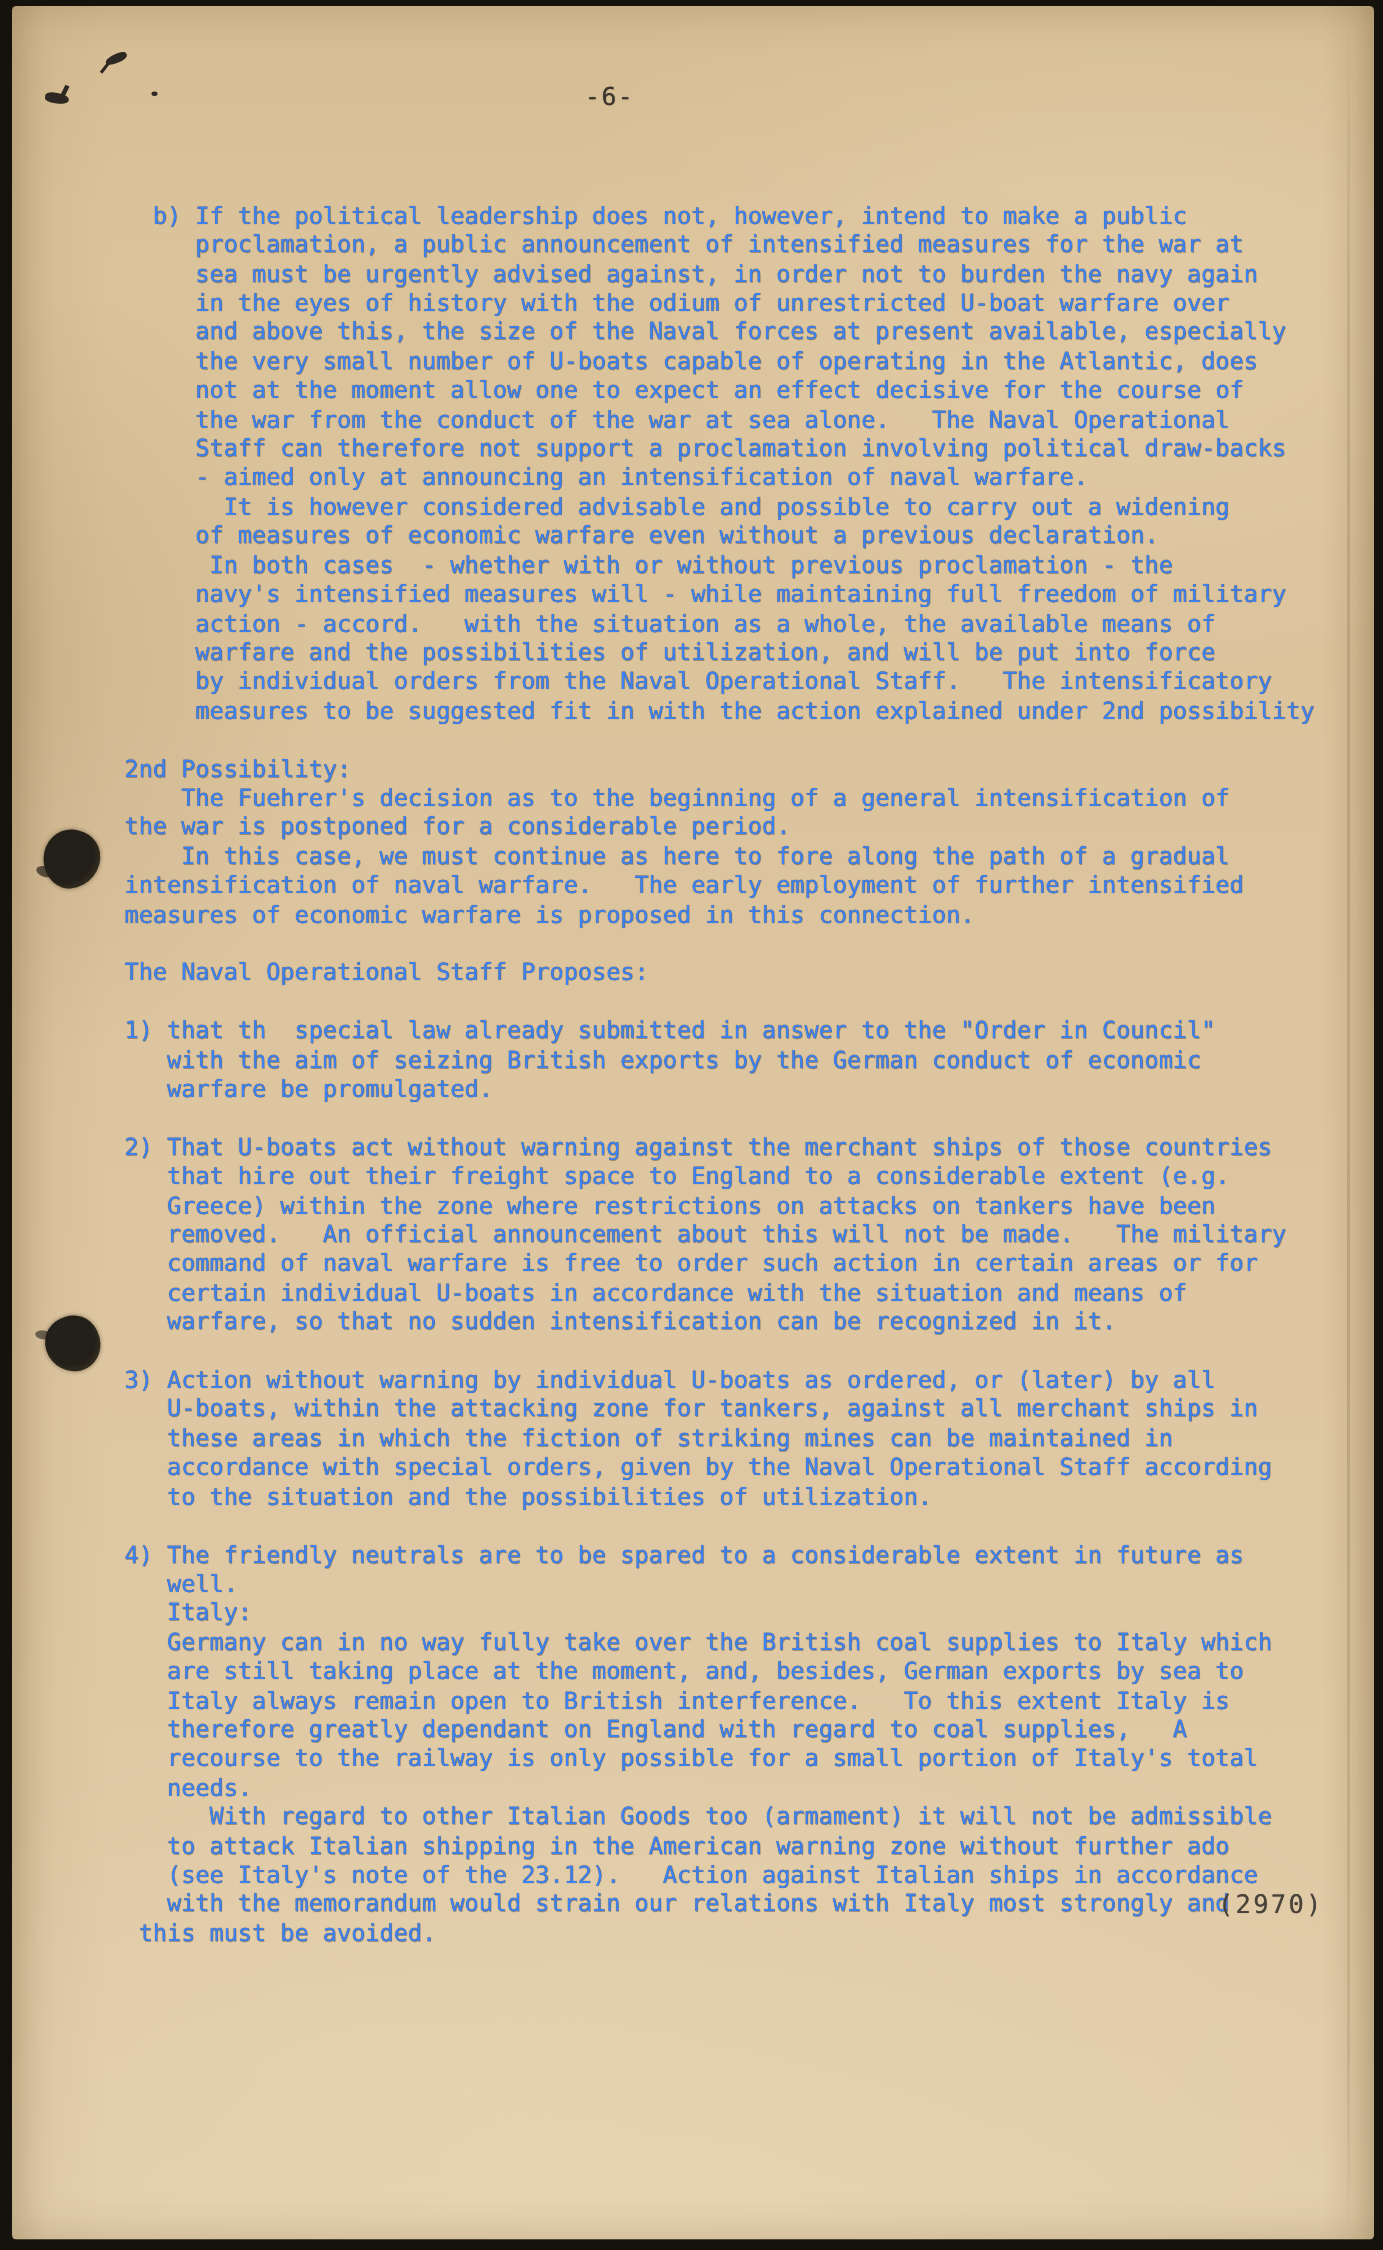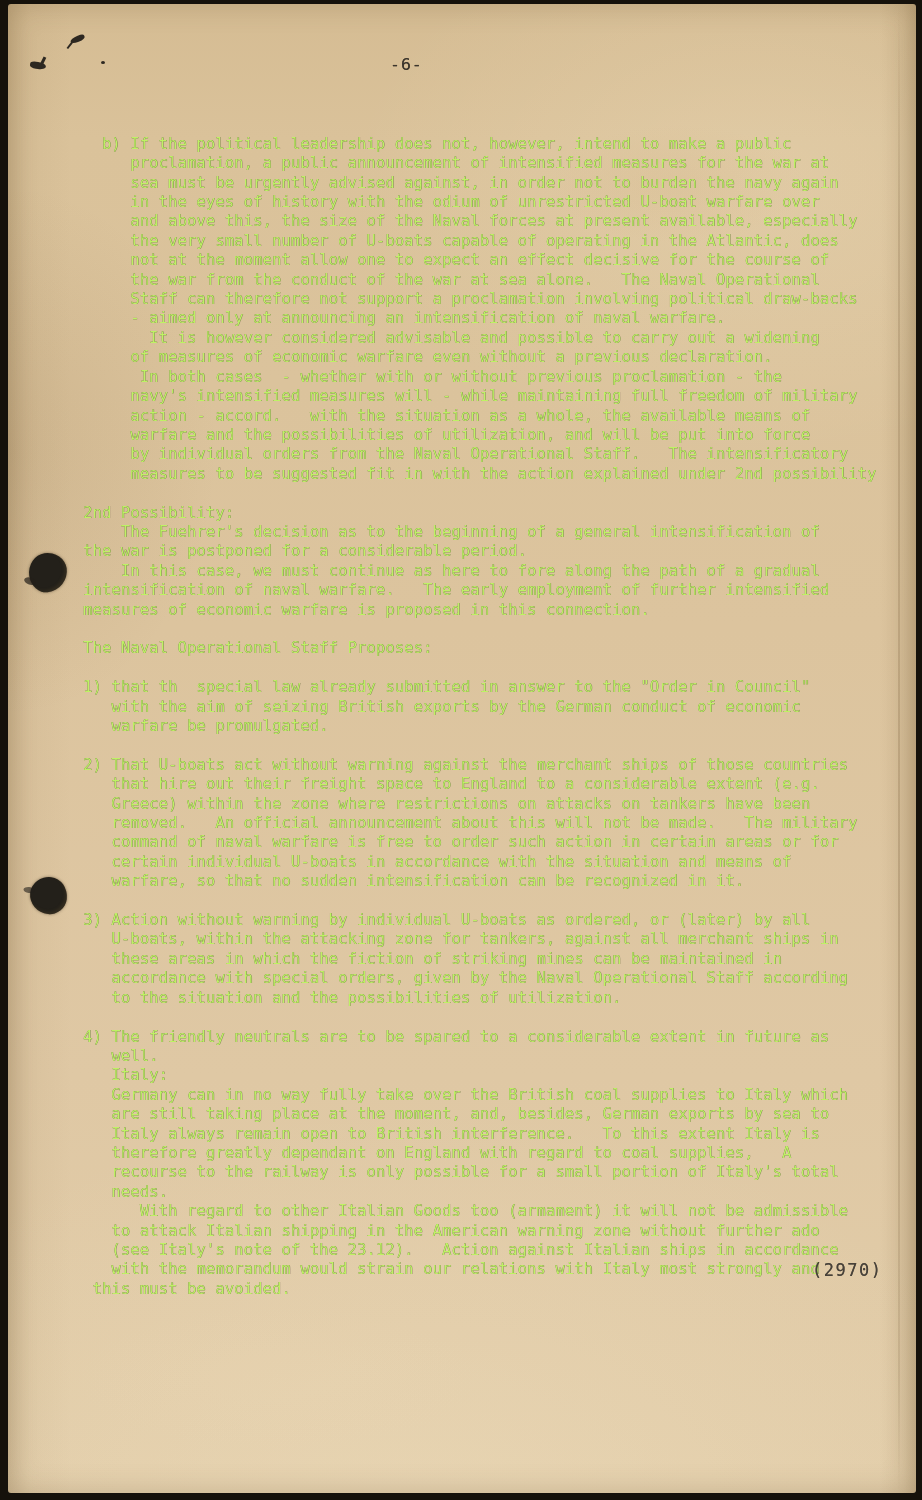--- a/index.html
+++ b/index.html
@@ -22,21 +22,21 @@
       linear-gradient(180deg, #d5bc93 0%, #dac29a 9%, #dcc49e 42%, #dfc8a4 72%, #e2cda9 100%);
     box-shadow: inset 0 0 28px rgba(95,70,35,0.25);
   }
   .fold-line {
     position:absolute; top:0; bottom:0; right:16px; width:2px;
     background:linear-gradient(180deg, transparent 0%, rgba(110,85,50,0.18) 15%, rgba(110,85,50,0.22) 60%, rgba(110,85,50,0.14) 92%, transparent 100%);
   }
   .doc-text {
     position:absolute; left:83px; top:95px;
     font-size:15.7px; line-height:19.4px;
-    color:#bef264;
+    color:#3b82f6;
     text-shadow:0 0 0.6px rgba(59,53,44,0.85), 0.4px 0.4px 0.4px rgba(59,53,44,0.35);
     white-space:pre;
   }
   .line { white-space:pre; min-height:19.4px; }
   .u { text-decoration-thickness:1.4px; text-underline-offset:3px; }
   .page-number {
     position:absolute; left:390px; top:55px;
     font-size:16.5px; color:#3b352c; letter-spacing:1px;
     text-shadow:0 0 0.6px rgba(59,53,44,0.85);
   }

